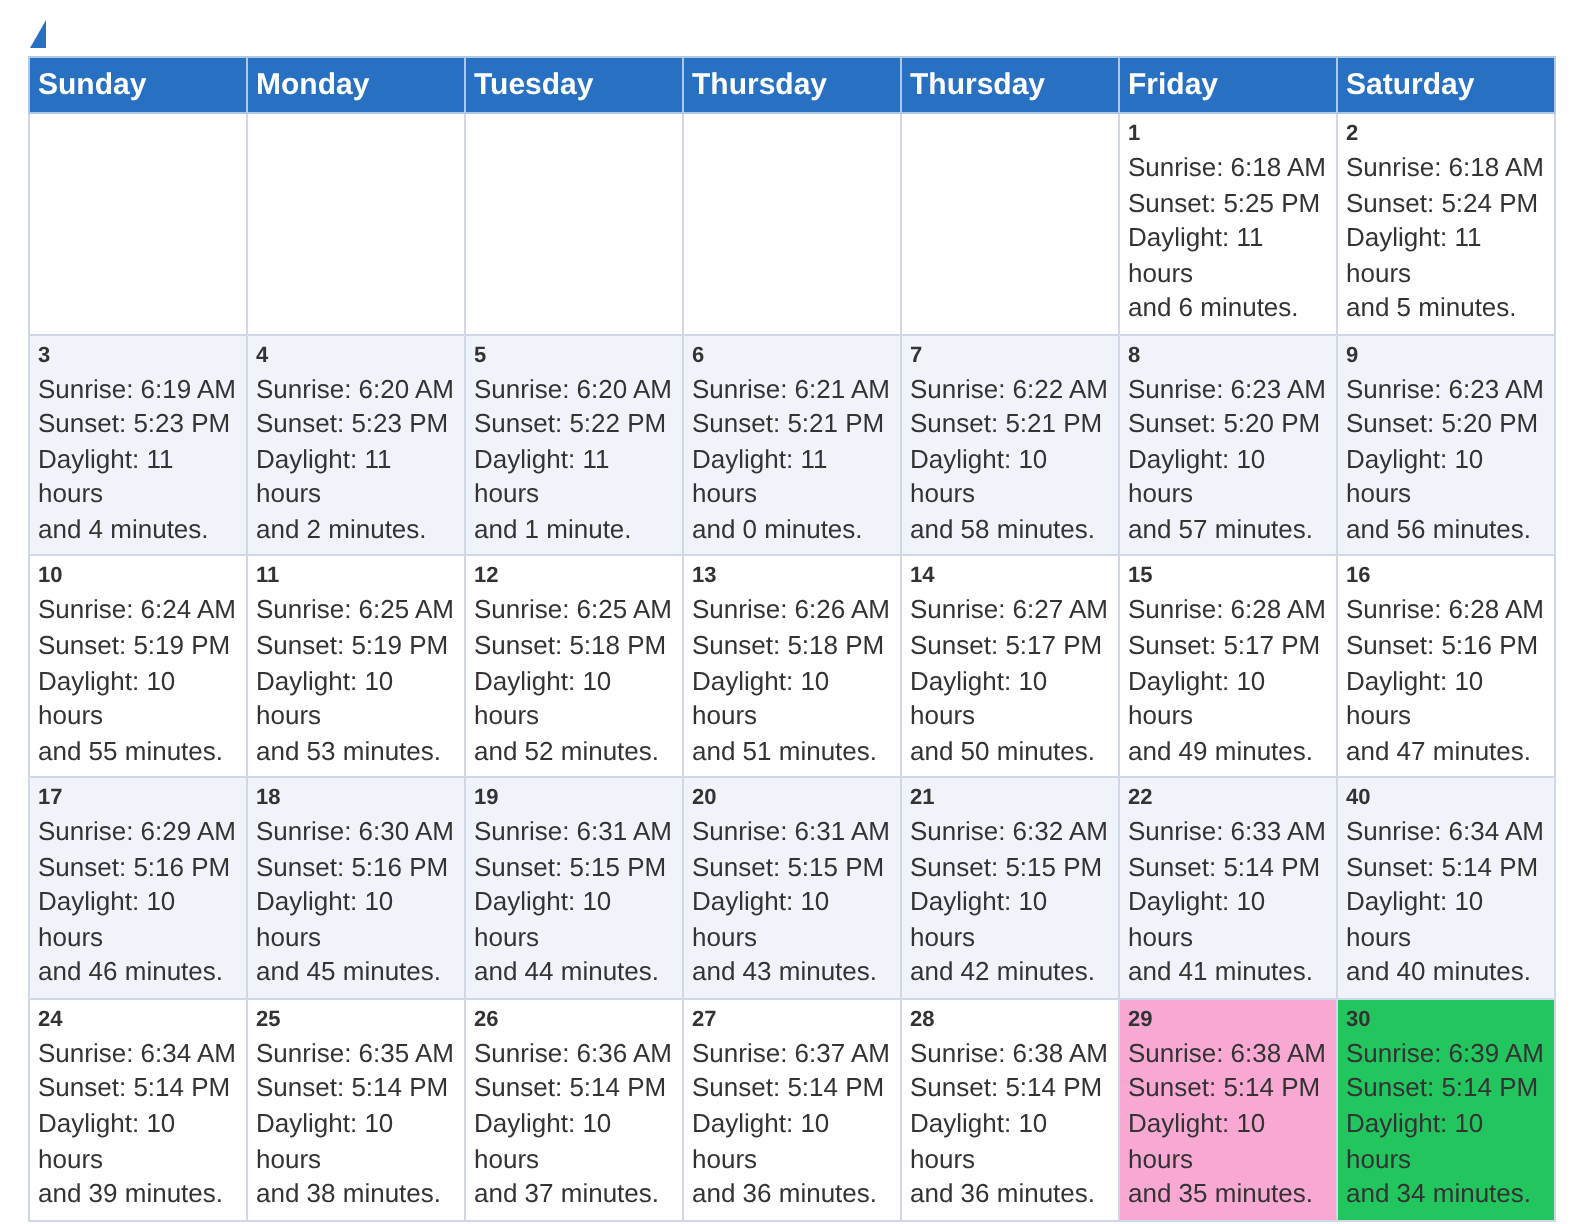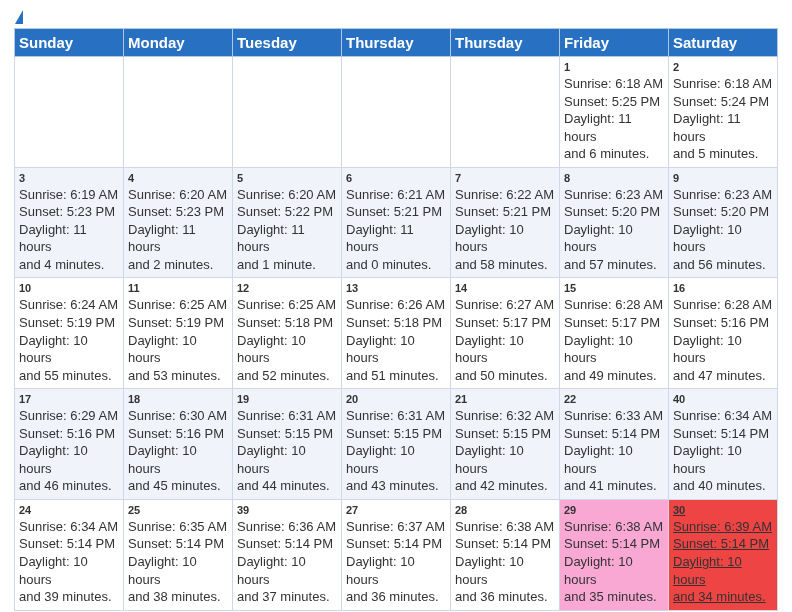--- a/index.html
+++ b/index.html
@@ -224,35 +224,35 @@
         <tr>
           <td style="background: rgb(255, 255, 255);">
             <span class="day-num">24</span>
             <div class="day-info">Sunrise: 6:34 AM<br>Sunset: 5:14 PM<br>Daylight: 10 hours<br>and 39 minutes.</div>
           </td>
           <td style="background: rgb(255, 255, 255);">
             <span class="day-num">25</span>
             <div class="day-info">Sunrise: 6:35 AM<br>Sunset: 5:14 PM<br>Daylight: 10 hours<br>and 38 minutes.</div>
           </td>
           <td style="background: rgb(255, 255, 255);">
-            <span class="day-num">39</span>
+            <span class="day-num">26</span>
             <div class="day-info">Sunrise: 6:36 AM<br>Sunset: 5:14 PM<br>Daylight: 10 hours<br>and 37 minutes.</div>
           </td>
           <td style="background: rgb(255, 255, 255);">
             <span class="day-num">27</span>
             <div class="day-info">Sunrise: 6:37 AM<br>Sunset: 5:14 PM<br>Daylight: 10 hours<br>and 36 minutes.</div>
           </td>
           <td style="background: rgb(255, 255, 255);">
             <span class="day-num">28</span>
             <div class="day-info">Sunrise: 6:38 AM<br>Sunset: 5:14 PM<br>Daylight: 10 hours<br>and 36 minutes.</div>
           </td>
           <td style="background: #f9a8d4;">
             <span class="day-num">29</span>
             <div class="day-info">Sunrise: 6:38 AM<br>Sunset: 5:14 PM<br>Daylight: 10 hours<br>and 35 minutes.</div>
           </td>
-          <td style="background: #ef4444; text-decoration: underline;">
+          <td style="background: #22c55e;">
             <span class="day-num">30</span>
             <div class="day-info">Sunrise: 6:39 AM<br>Sunset: 5:14 PM<br>Daylight: 10 hours<br>and 34 minutes.</div>
           </td>
         </tr>
       </tbody>
   </table>
 </div>
 
 </body></html>

